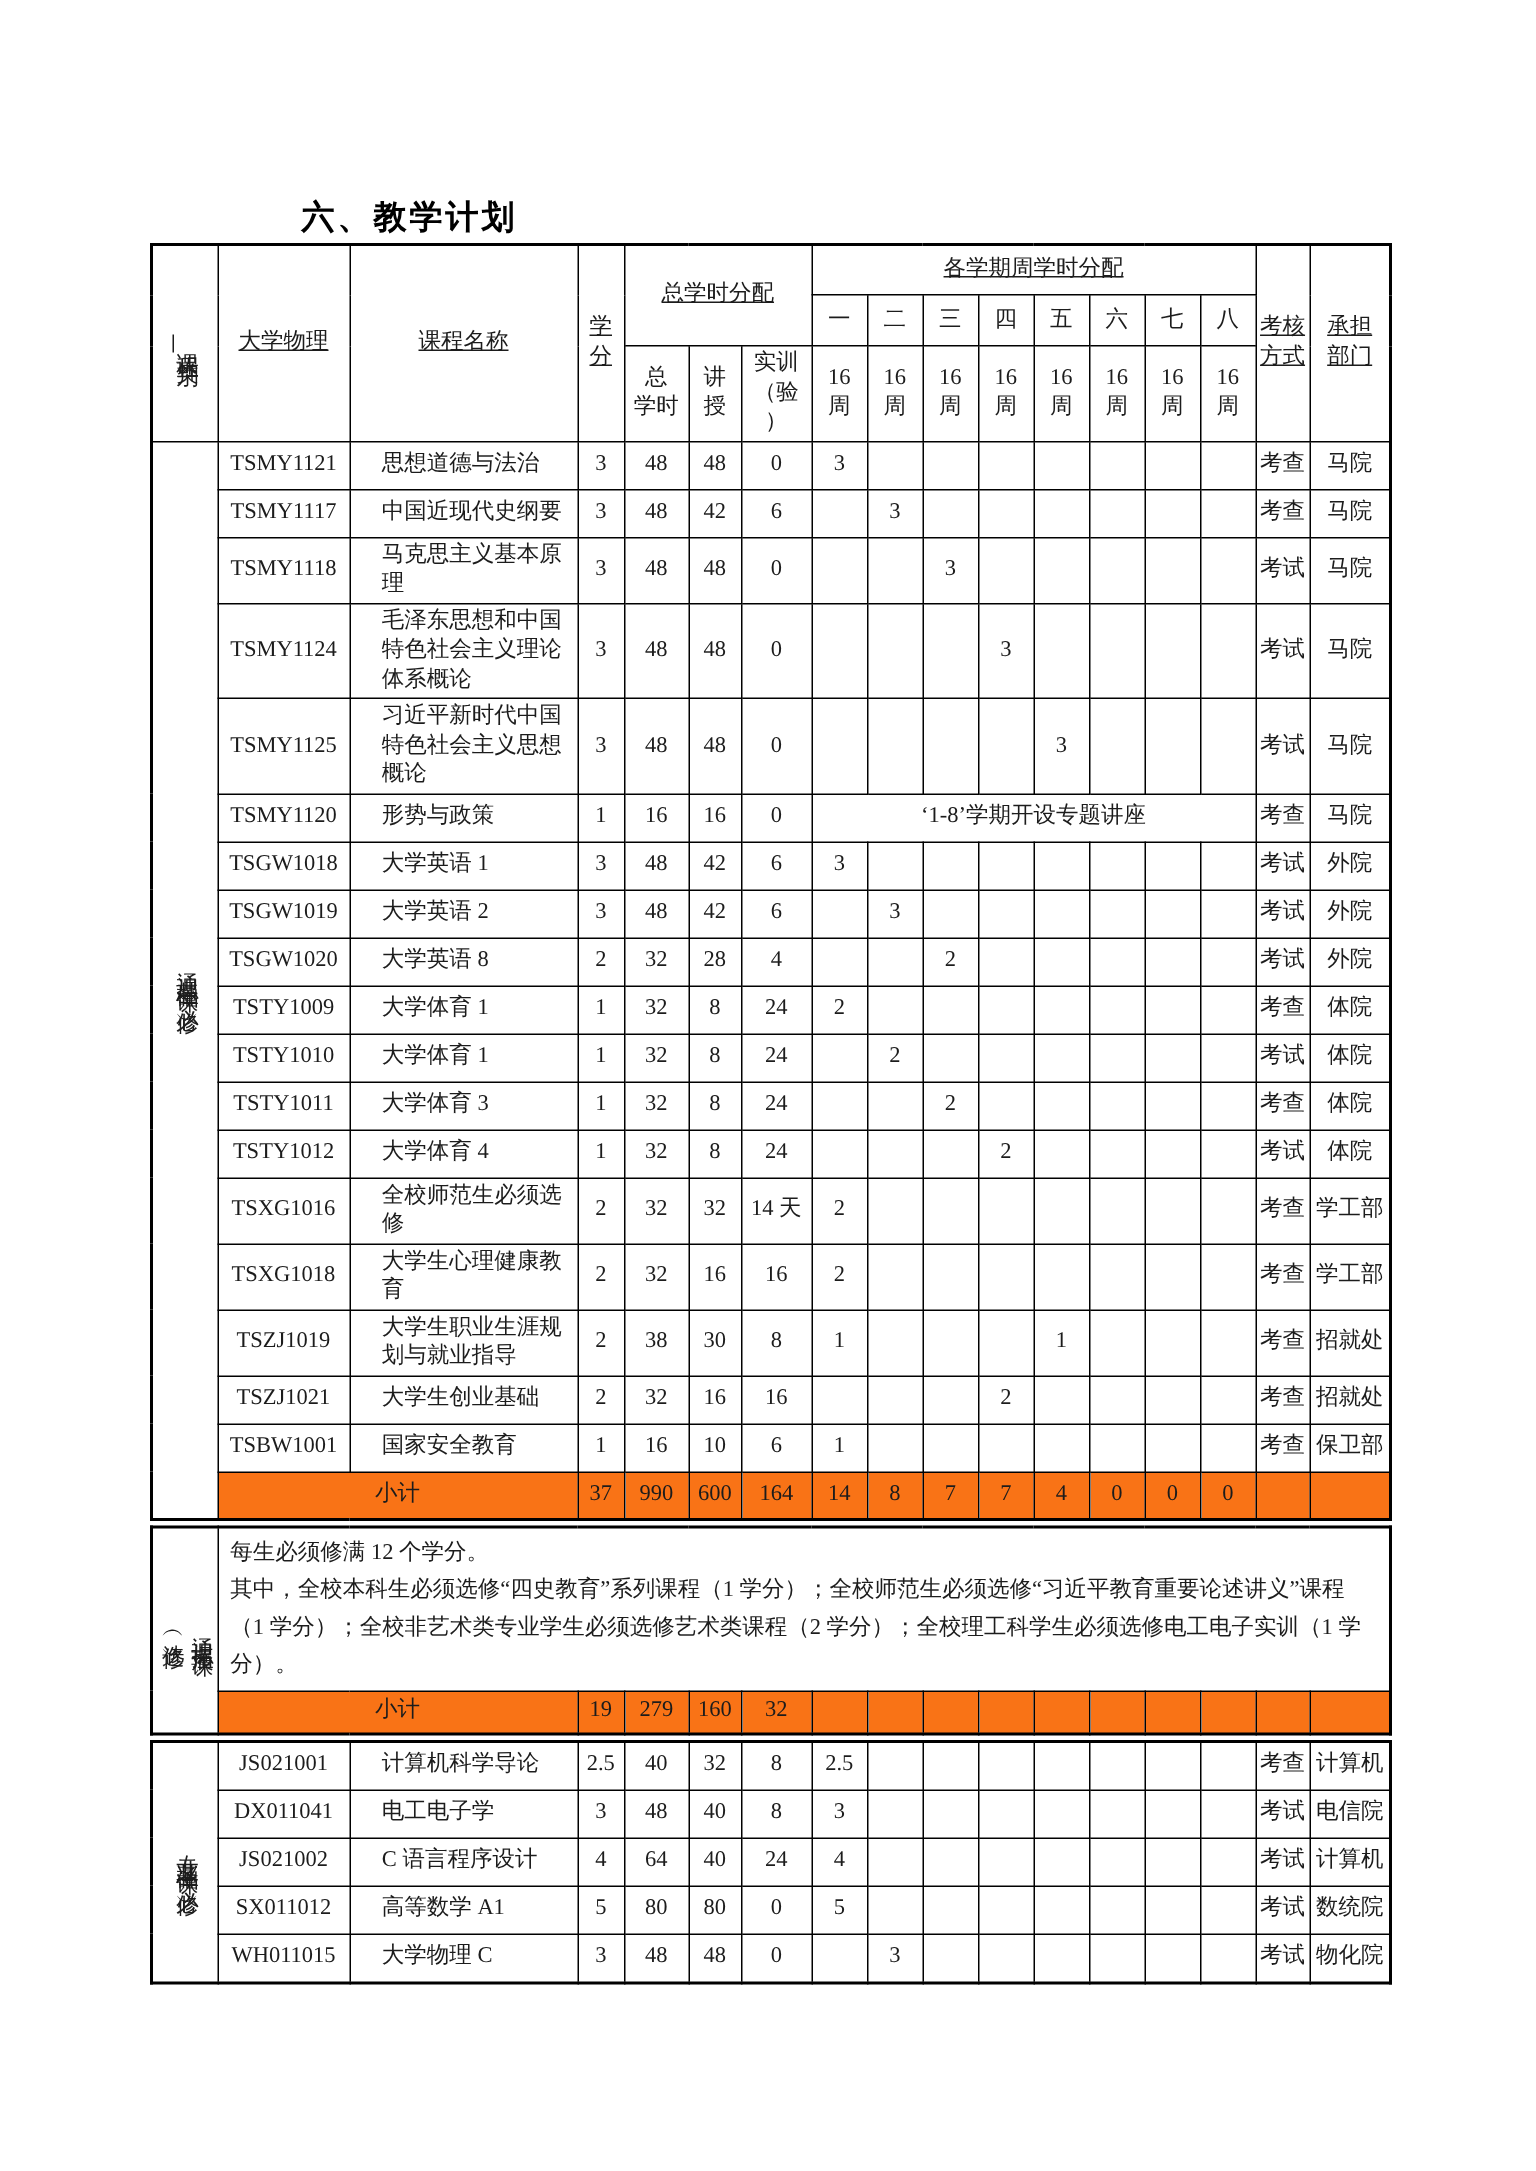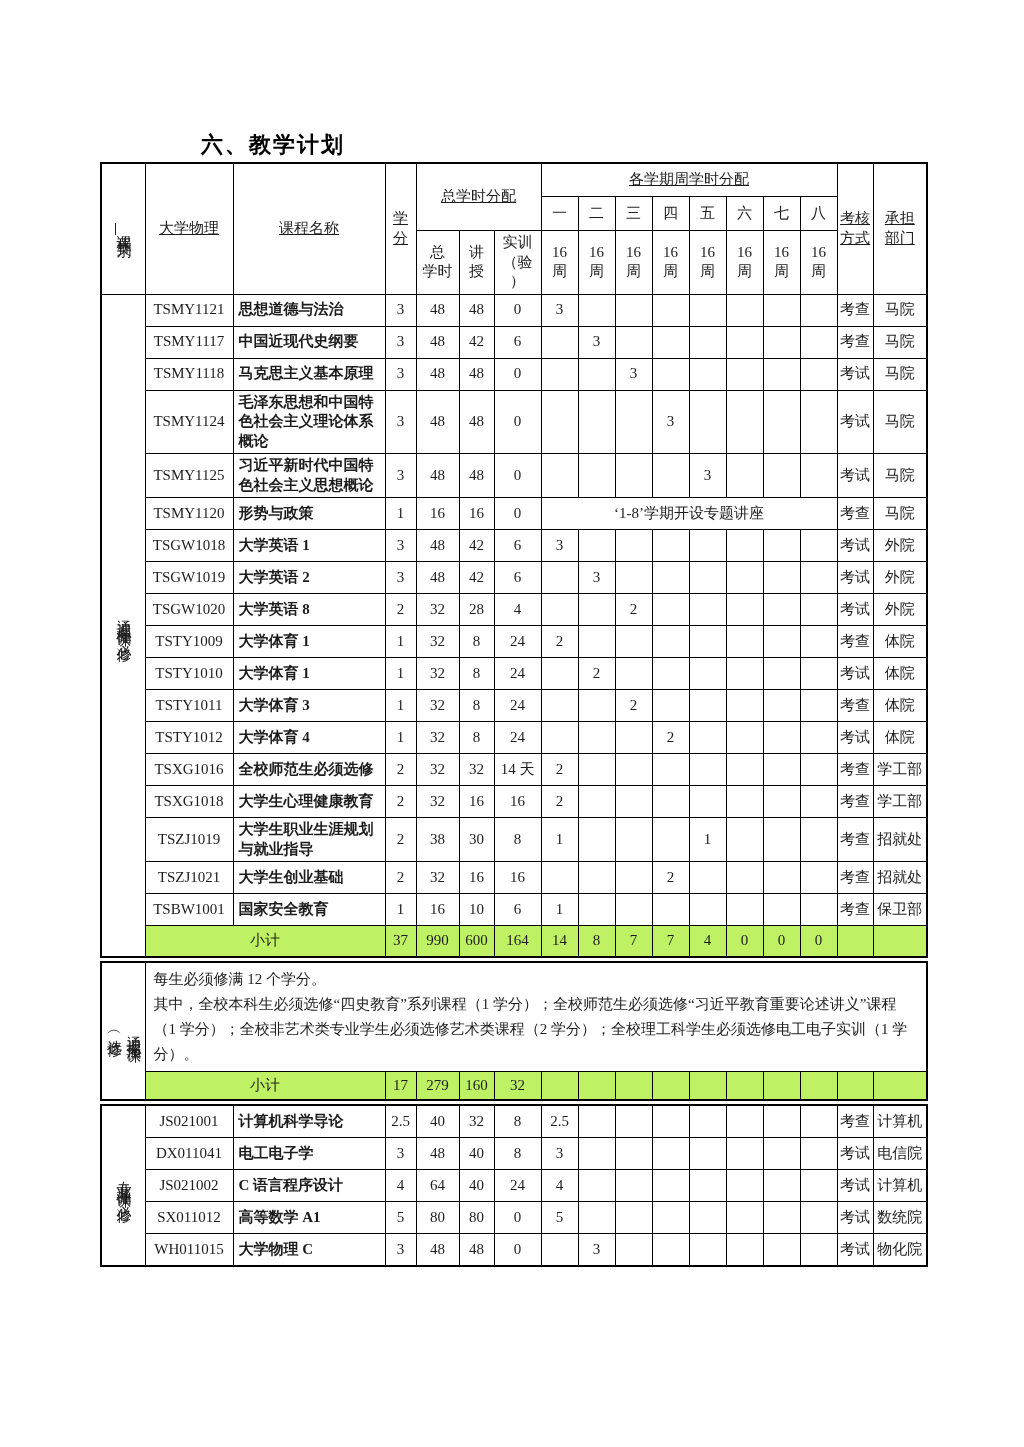--- a/index.html
+++ b/index.html
@@ -16,22 +16,22 @@
   table{
     border-collapse:collapse;table-layout:fixed;width:826px;
     font-size:15px;border:2px solid #000;
   }
   table + table{margin-top:3px;}
   td{
     border:1px solid #000;text-align:center;vertical-align:middle;
     padding:2px 2px;height:27px;line-height:1.3;overflow:hidden;
     white-space:pre-line;word-break:break-word;
   }
-  td.left{text-align:left;padding-left:5px;font-weight:bold;}
-  td.gray{background:#bef264;}
+  td.left{text-align:left;padding-left:21px;}
+  td.gray{background:#f97316;}
   td.note{
     text-align:left;vertical-align:middle;padding:4px 8px;height:100px;
     line-height:25px;white-space:pre-line;
   }
   td.vert div{
     writing-mode:vertical-rl;margin:0 auto;letter-spacing:3px;
     white-space:pre-line;line-height:1.3;
   }
   tr.hr1 td{height:28px;text-decoration:underline;}
   tr.hr2 td{height:29px;}
@@ -474,21 +474,21 @@
       </colgroup>
     <tbody>
         <tr>
           <td rowspan="2" class="vert"><div>通识拓展课
 （选修）</div></td>
           <td class="note" colspan="16">每生必须修满 12 个学分。
 其中，全校本科生必须选修“四史教育”系列课程（1 学分）；全校师范生必须选修“习近平教育重要论述讲义”课程（1 学分）；全校非艺术类专业学生必须选修艺术类课程（2 学分）；全校理工科学生必须选修电工电子实训（1 学分）。</td>
         </tr>
         <tr class="sub2">
           <td class="gray" colspan="2">小计</td>
-          <td class="gray">17</td>
+          <td class="gray">19</td>
           <td class="gray">279</td>
           <td class="gray">160</td>
           <td class="gray">32</td>
           <td class="gray"></td>
           <td class="gray"></td>
           <td class="gray"></td>
           <td class="gray"></td>
           <td class="gray"></td>
           <td class="gray"></td>
           <td class="gray"></td>

